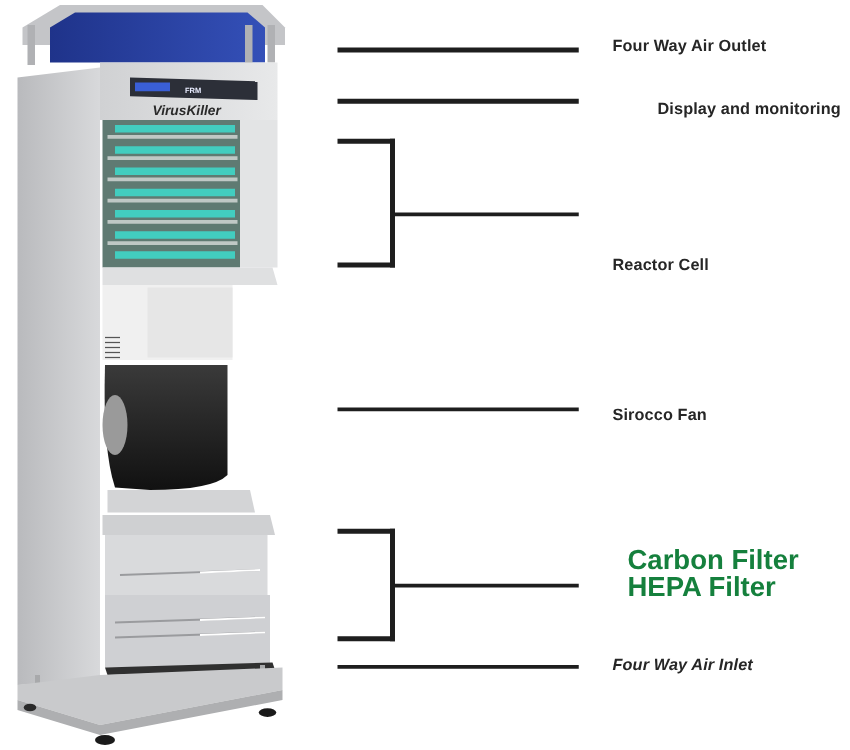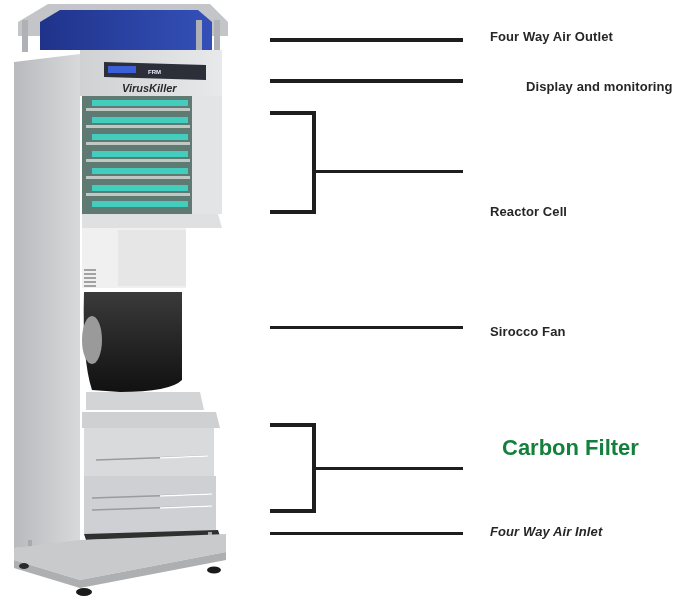--- a/index.html
+++ b/index.html
@@ -139,14 +139,15 @@
 </div>
 
 <div class="hline" style="left:270px;top:532px;width:193px;height:3px;"></div>
 
 <div class="label" style="top:29px;">Four Way Air Outlet</div>
 <div class="label" style="top:79px;margin-left:36px;">Display and monitoring</div>
 <div class="label" style="top:160px;margin-top:44px;">Reactor Cell</div>
 <div class="label" style="top:324px;">Sirocco Fan</div>
 <div class="label-stack" style="top:437px;">
   <div>Carbon Filter</div>
+  <div>HEPA Filter</div>
 </div>
 <div class="label" style="top:524px;font-style:italic;">Four Way Air Inlet</div>
 
 </body></html>

